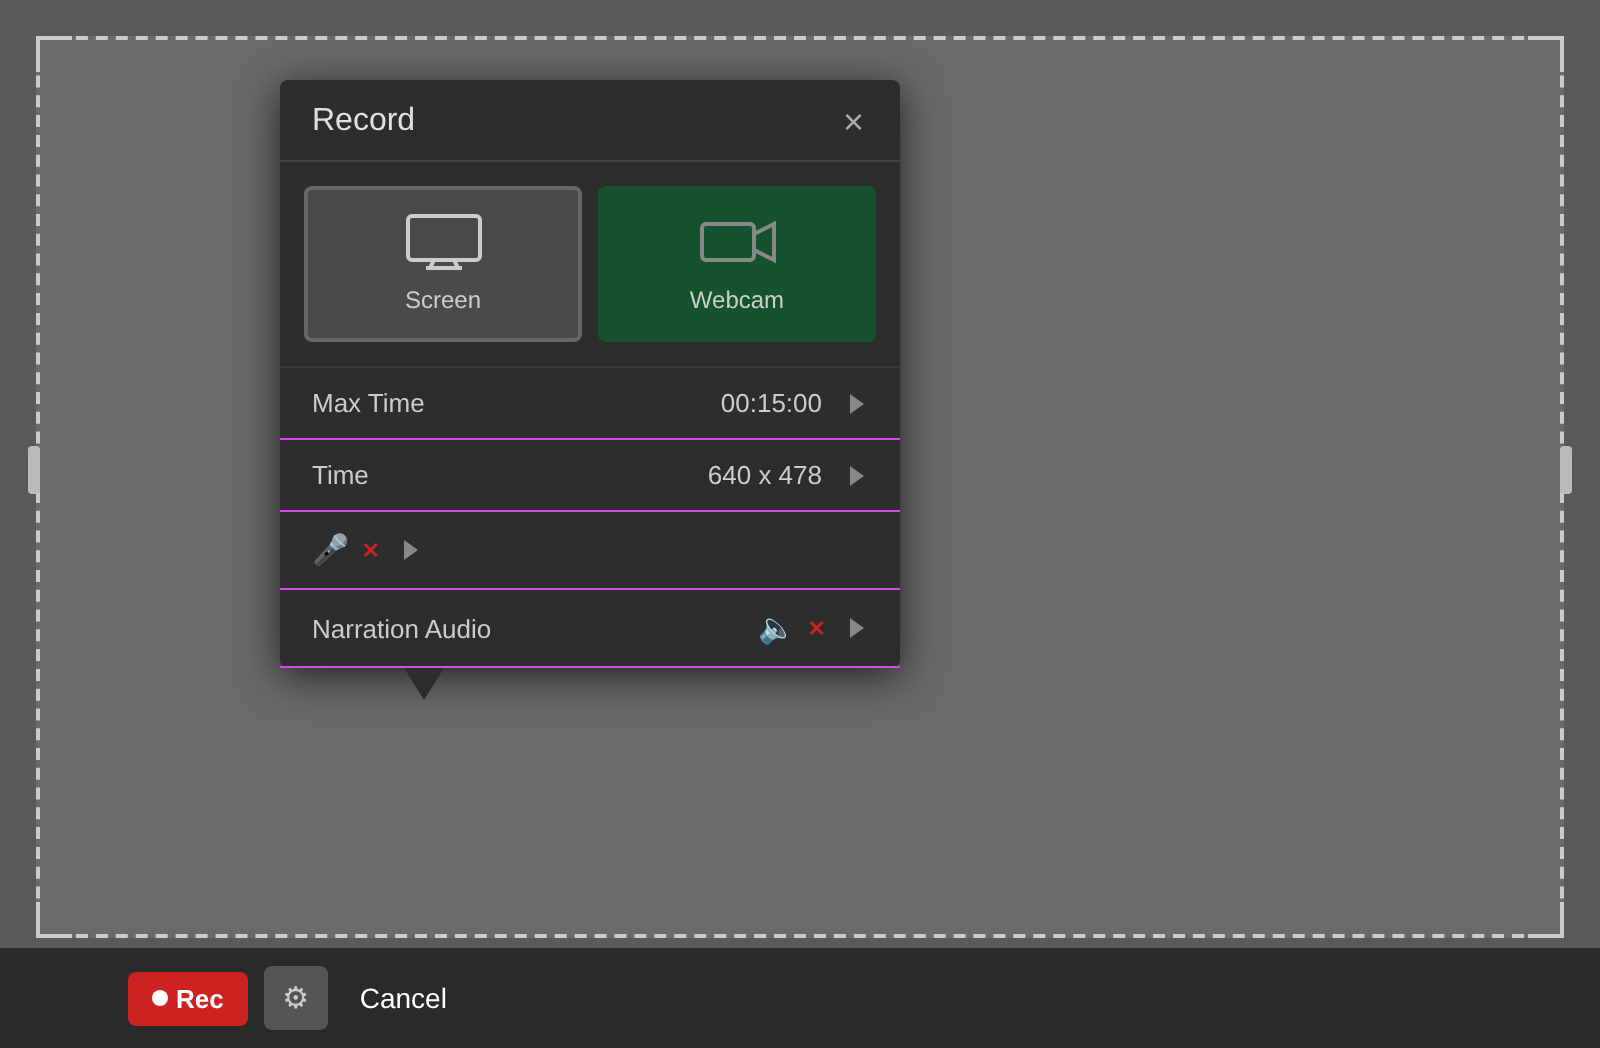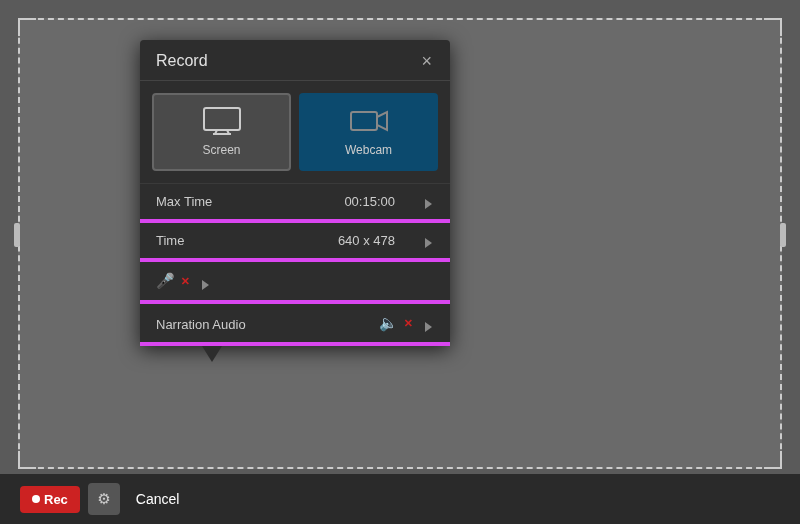--- a/index.html
+++ b/index.html
@@ -66,20 +66,21 @@
       color: white;
       border: none;
       border-radius: 4px;
       padding: 6px 12px;
       font-size: 13px;
       font-weight: bold;
       cursor: pointer;
       display: flex;
       align-items: center;
       gap: 4px;
+      margin-left: 44px;
     }
 
     .rec-dot {
       width: 8px;
       height: 8px;
       background: white;
       border-radius: 50%;
       display: inline-block;
     }
 
@@ -160,21 +161,21 @@
       padding: 12px 12px 12px;
       gap: 8px;
     }
 
     .mode-option {
       flex: 1;
       display: flex;
       flex-direction: column;
       align-items: center;
       padding: 12px 8px;
-      background: #0c4a6e;
+      background: #14532d;
       border-radius: 4px;
       cursor: pointer;
       border: 2px solid transparent;
       gap: 8px;
     }
 
     .mode-option.active {
       background: #4a4a4a;
       border-color: #666;
       text-align: right;
@@ -192,35 +193,35 @@
     }
 
     
     .settings-section {
       border-top: 1px solid #3a3a3a;
       padding: 0;
     }
 
     .setting-row {
       display: flex;
-      align-items: flex-end;
+      align-items: center;
       padding: 10px 16px;
-      border-bottom: 4px solid #d946ef;
+      border-bottom: 1px solid #d946ef;
     }
 
     .setting-label {
       color: #ccc;
       font-size: 13px;
       flex: 1;
     }
 
     .setting-value {
       color: #ccc;
       font-size: 13px;
-      margin-right: 24px;
+      margin-right: 8px;
     }
 
     .arrow-btn {
       background: none;
       border: none;
       color: #888;
       cursor: pointer;
       font-size: 12px;
       padding: 0 2px;
       display: flex;

